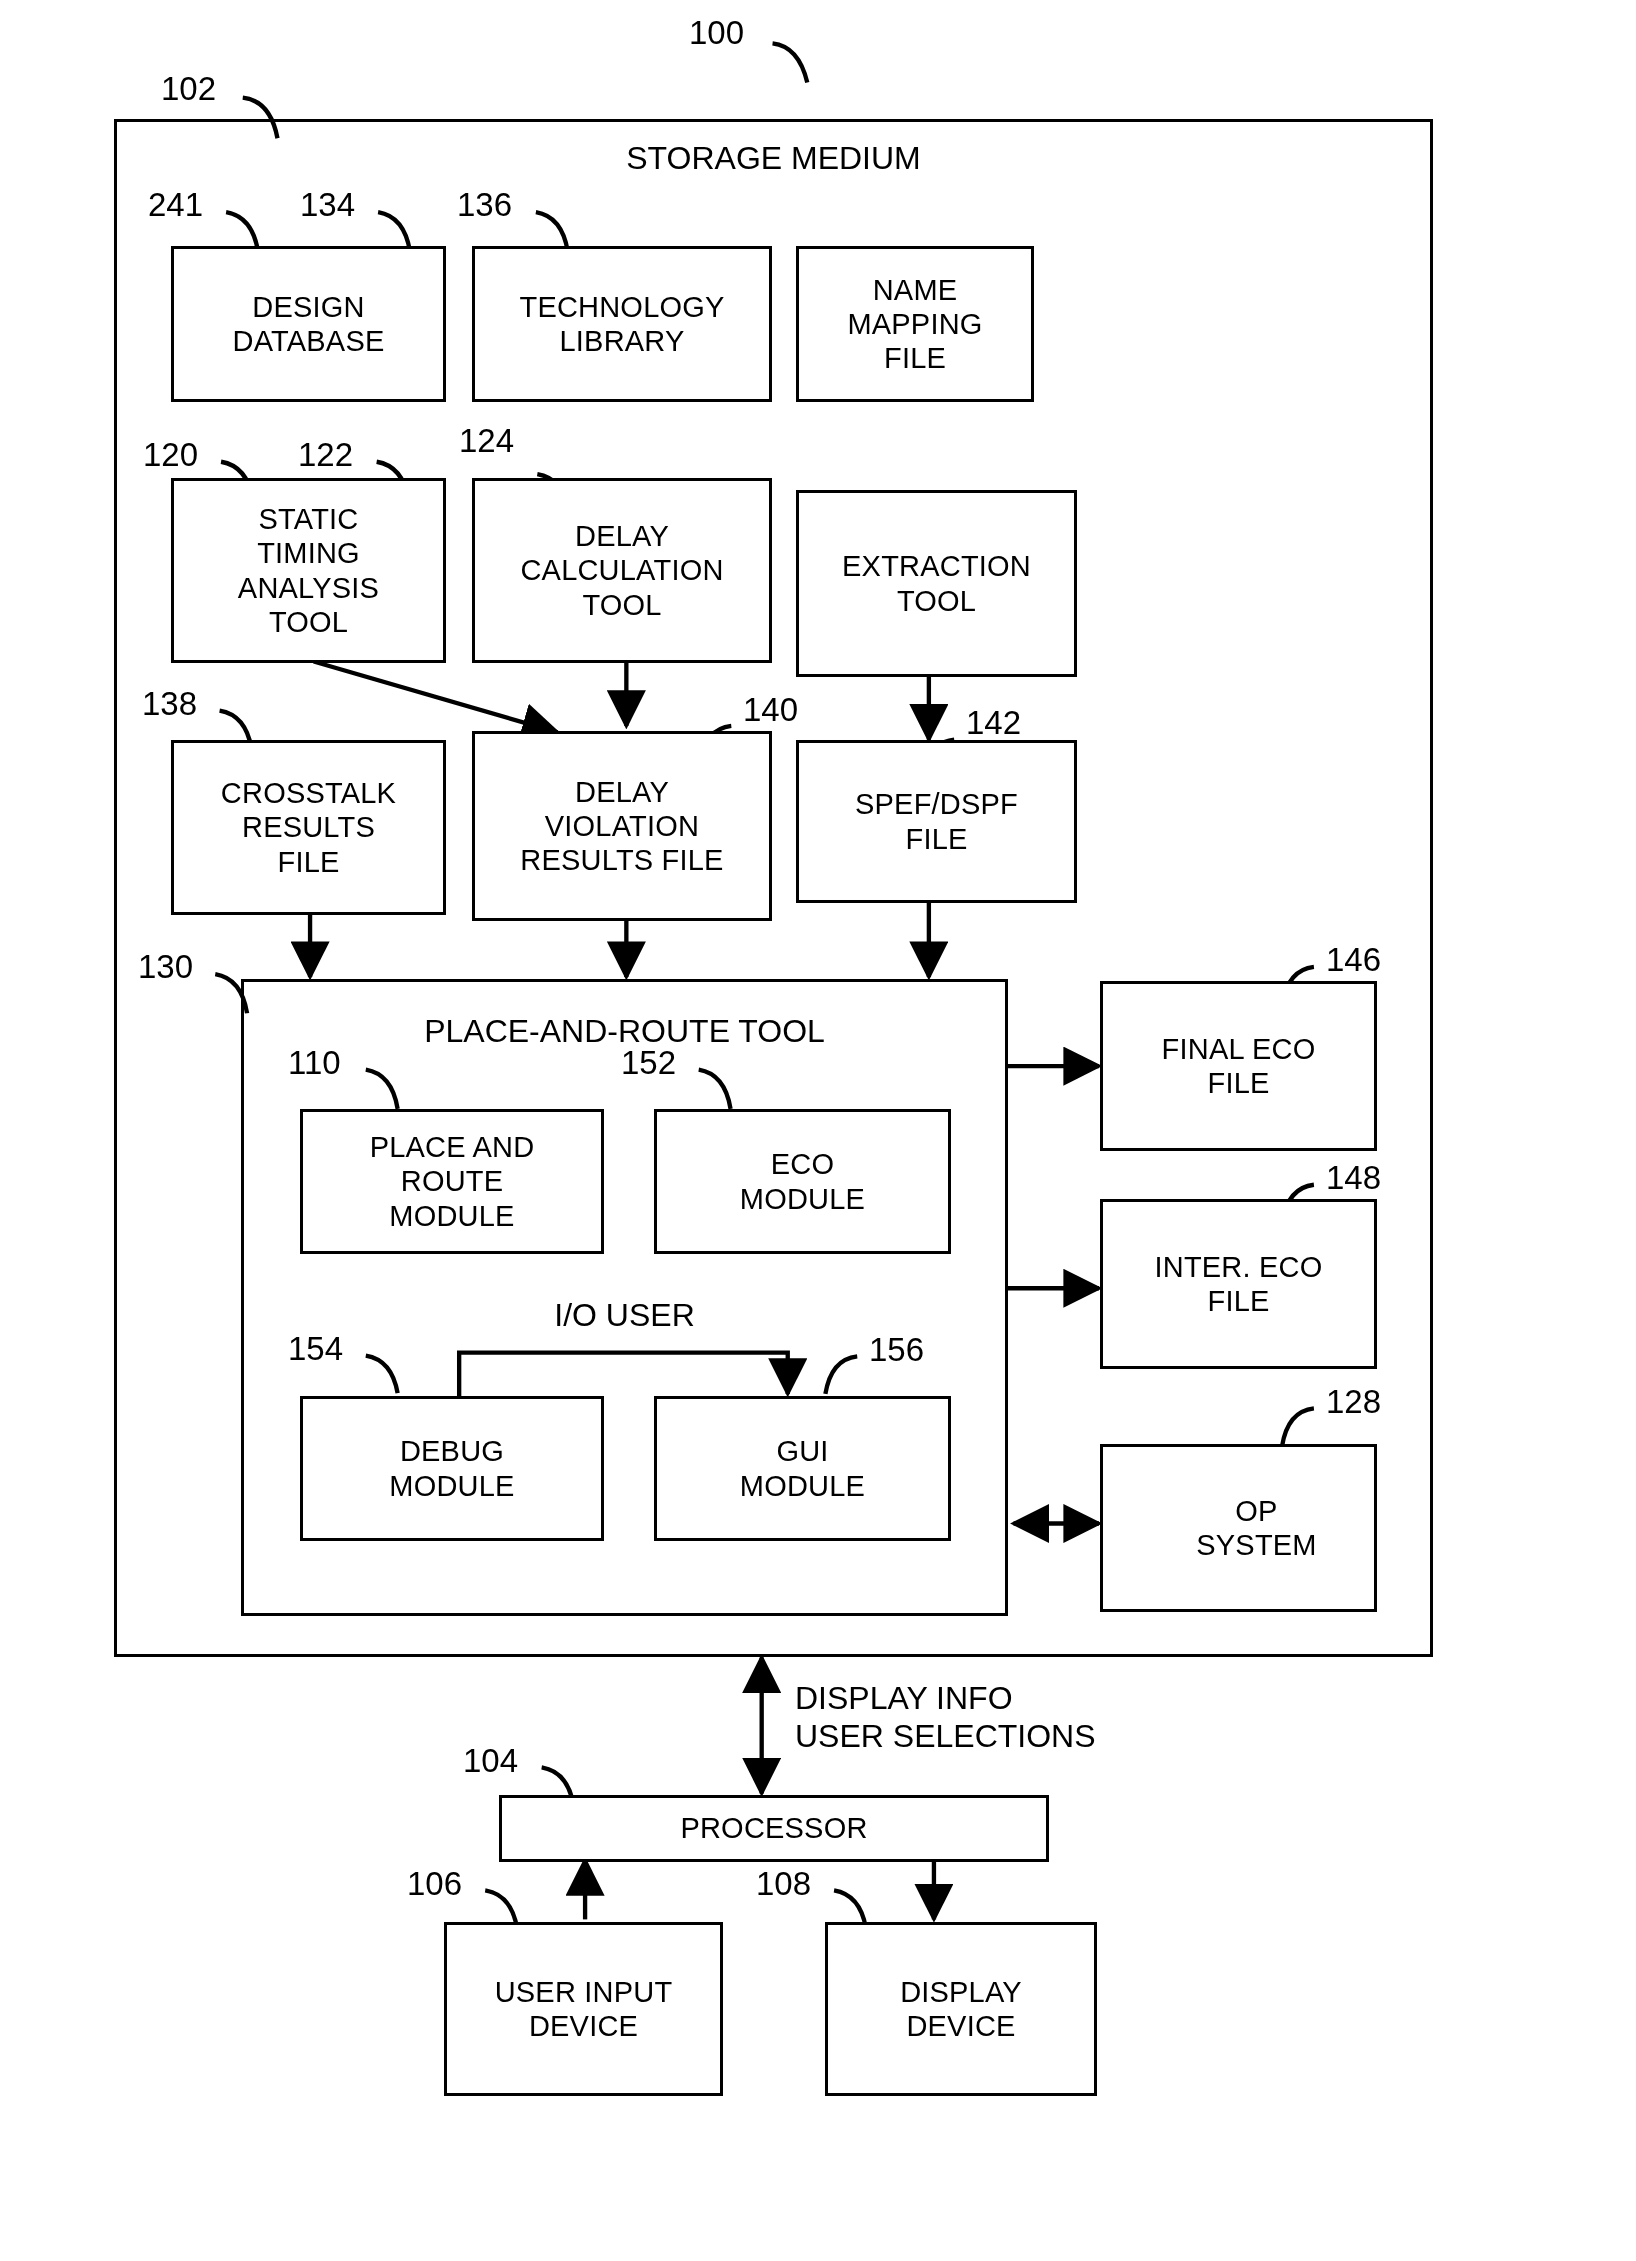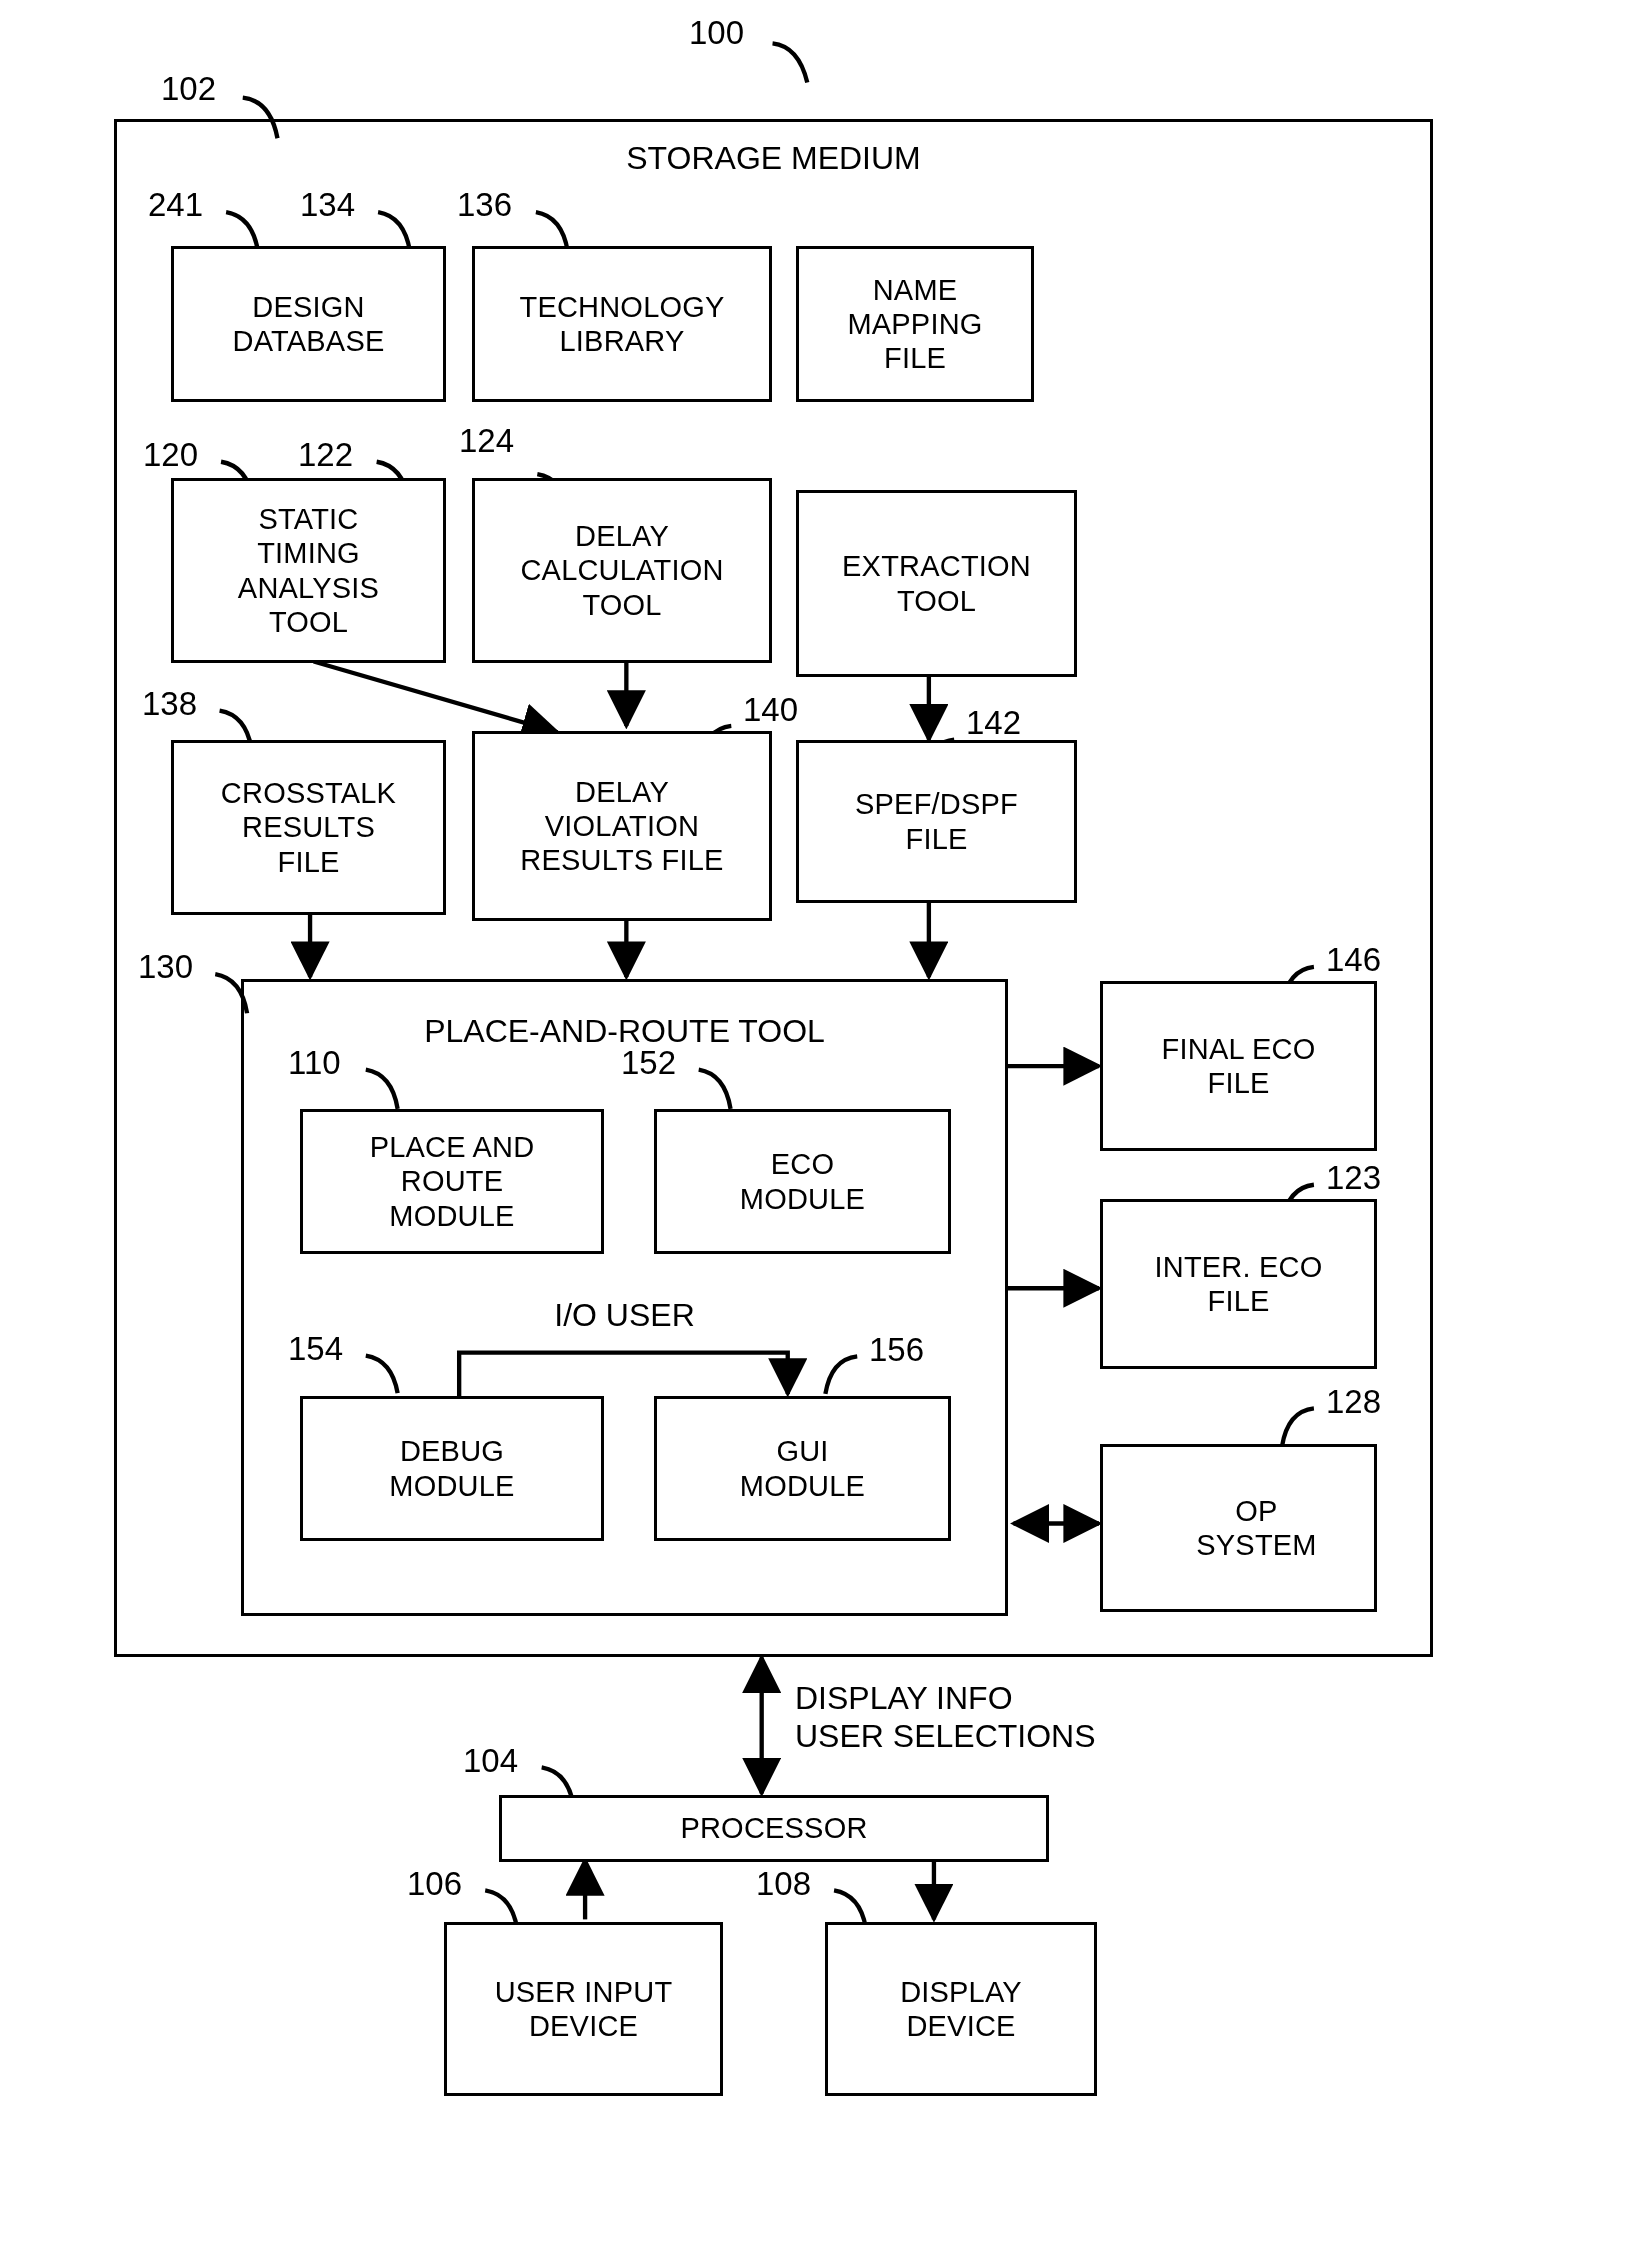--- a/index.html
+++ b/index.html
@@ -108,21 +108,21 @@
   <div class="refnum" style="left:743px;top:693px;">140</div>
   <div class="refnum" style="left:966px;top:706px;">142</div>
 
   <div class="refnum" style="left:138px;top:950px;">130</div>
   <div class="refnum" style="left:288px;top:1046px;">110</div>
   <div class="refnum" style="left:621px;top:1046px;">152</div>
   <div class="refnum" style="left:288px;top:1332px;">154</div>
   <div class="refnum" style="left:869px;top:1333px;">156</div>
 
   <div class="refnum" style="left:1326px;top:943px;">146</div>
-  <div class="refnum" style="left:1326px;top:1161px;">123</div>
+  <div class="refnum" style="left:1326px;top:1161px;">148</div>
   <div class="refnum" style="left:1326px;top:1385px;">128</div>
 
   <div class="refnum" style="left:463px;top:1744px;">104</div>
   <div class="refnum" style="left:407px;top:1867px;">106</div>
   <div class="refnum" style="left:756px;top:1867px;">108</div>
 
   <div class="outer" style="left:114px;top:119px;width:1319px;height:1538px;"></div>
   <div class="cap" style="left:114px;top:139px;width:1319px;font-size:32px;">STORAGE MEDIUM</div>
 
   <div class="box" style="left:472px;top:246px;width:300px;height:156px;">

